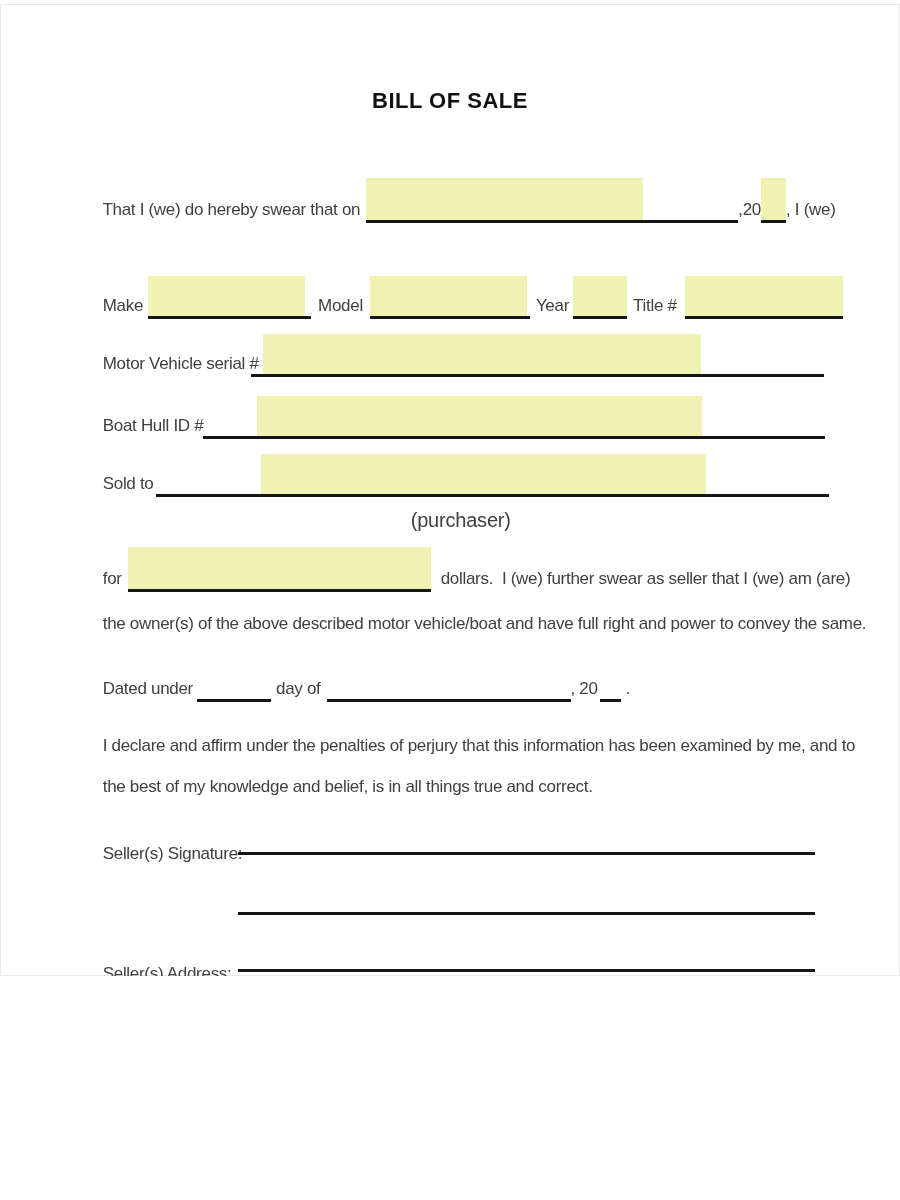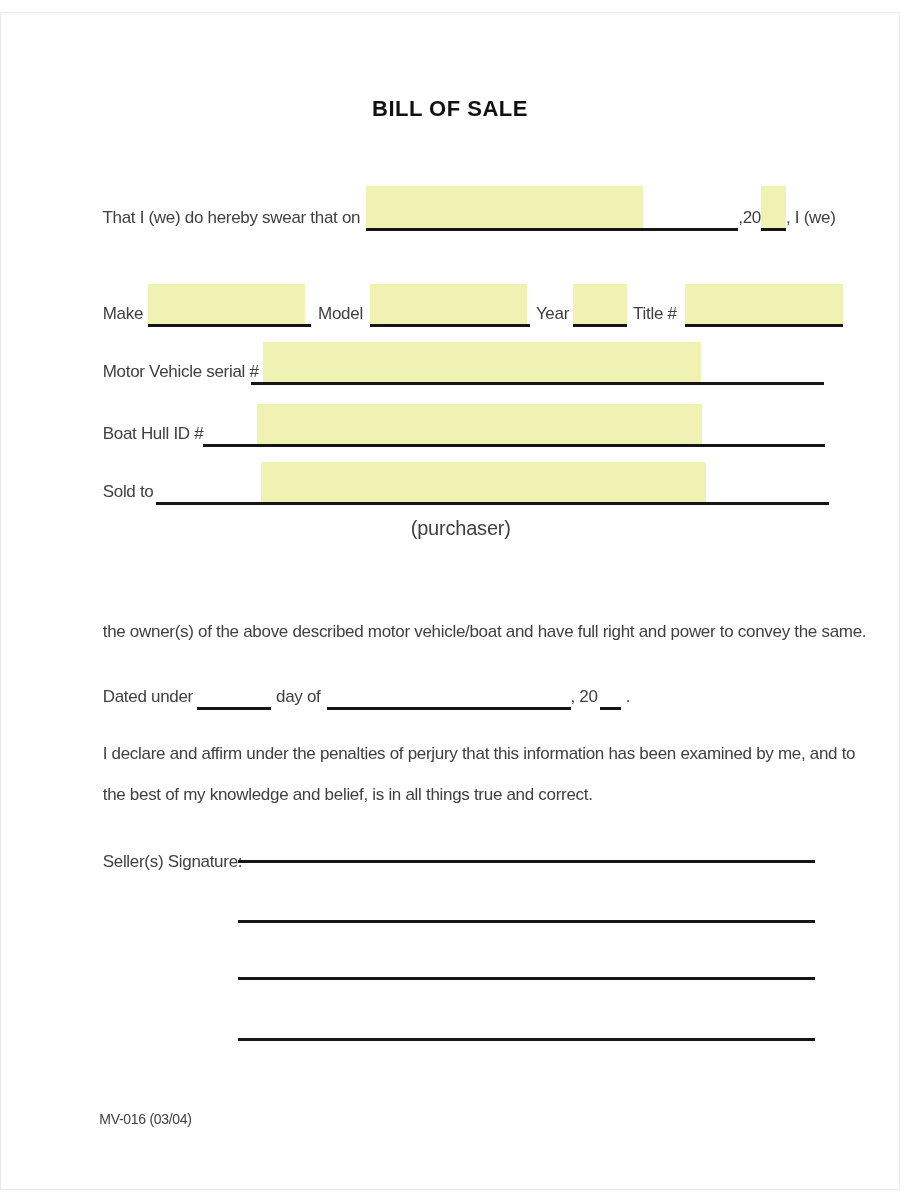--- a/index.html
+++ b/index.html
@@ -1,17 +1,17 @@
 <!DOCTYPE html>
 <html style="--hl: #F0F2B4;"><head>
 <meta charset="utf-8">
 <style>
   html,body { margin:0; padding:0; background:#ffffff; }
   .page {
-    position:relative; width:900px; height:1178px; margin:12px auto;
+    position:relative; width:900px; height:972px; margin:4px auto;
     background:#ffffff; z-index:0; overflow:hidden;
     font-family:"Liberation Sans","DejaVu Sans",sans-serif;
     color:#1a1a1a;
     box-shadow: inset 0 0 0 1px #e9e9e9;
   }
   .doc-title {
     position:absolute; top:84px; left:0; width:900px;
     text-align:center; font-size:22px; font-weight:bold;
     letter-spacing:0.5px; color:#111;
   }
@@ -60,20 +60,23 @@
   </div>
 
   <div class="row" style="top:450px; left:85px;">
     <span>Sold to</span><span class="blank" style="width:673px; margin-left:2px;"><span class="hl h40" style="left:105px; width:445px;"></span></span>
   </div>
 
   <div class="row caption" style="top:486px; left:0; width:900px; text-align:center;">
     <span>(purchaser)</span>
   </div>
 
+  <div class="row" style="top:545px; left:85px;">
+    <span>for</span><span class="blank" style="width:303px; margin-left:6px;"><span class="hl"></span></span><span style="margin-left:10px;">dollars.  I (we) further swear as seller that I (we) am (are)</span>
+  </div>
 
   <div class="row" style="top:590px; left:85px;">
     <span>the owner(s) of the above described motor vehicle/boat and have full right and power to convey the same.</span>
   </div>
 
   <div class="row" style="top:655px; left:85px;">
     <span>Dated under</span><span class="blank" style="width:74px; margin-left:4px;"></span><span style="margin-left:5px;">day of</span><span class="blank" style="width:244px; margin-left:6px;"></span><span>, 20</span><span class="blank" style="width:21px; margin-left:2px;"></span><span style="margin-left:5px;">.</span>
   </div>
 
   <div class="row" style="top:712px; left:85px;">
@@ -82,20 +85,23 @@
   <div class="row" style="top:753px; left:85px;">
     <span>the best of my knowledge and belief, is in all things true and correct.</span>
   </div>
 
   <div class="row" style="top:820px; left:85px;">
     <span>Seller(s) Signature:</span>
   </div>
   <div class="sig-line" style="top:848px;"></div>
   <div class="sig-line" style="top:908px;"></div>
 
+  <div class="row" style="top:940px; left:85px;">
+    <span>Seller(s) Address:</span>
+  </div>
   <div class="sig-line" style="top:965px;"></div>
   <div class="sig-line" style="top:1026px;"></div>
 
   <div class="row footer" style="top:1077px; left:85px;">
     <span>MV-016 (03/04)</span>
   </div>
 
 </div>
 
 </body></html>

